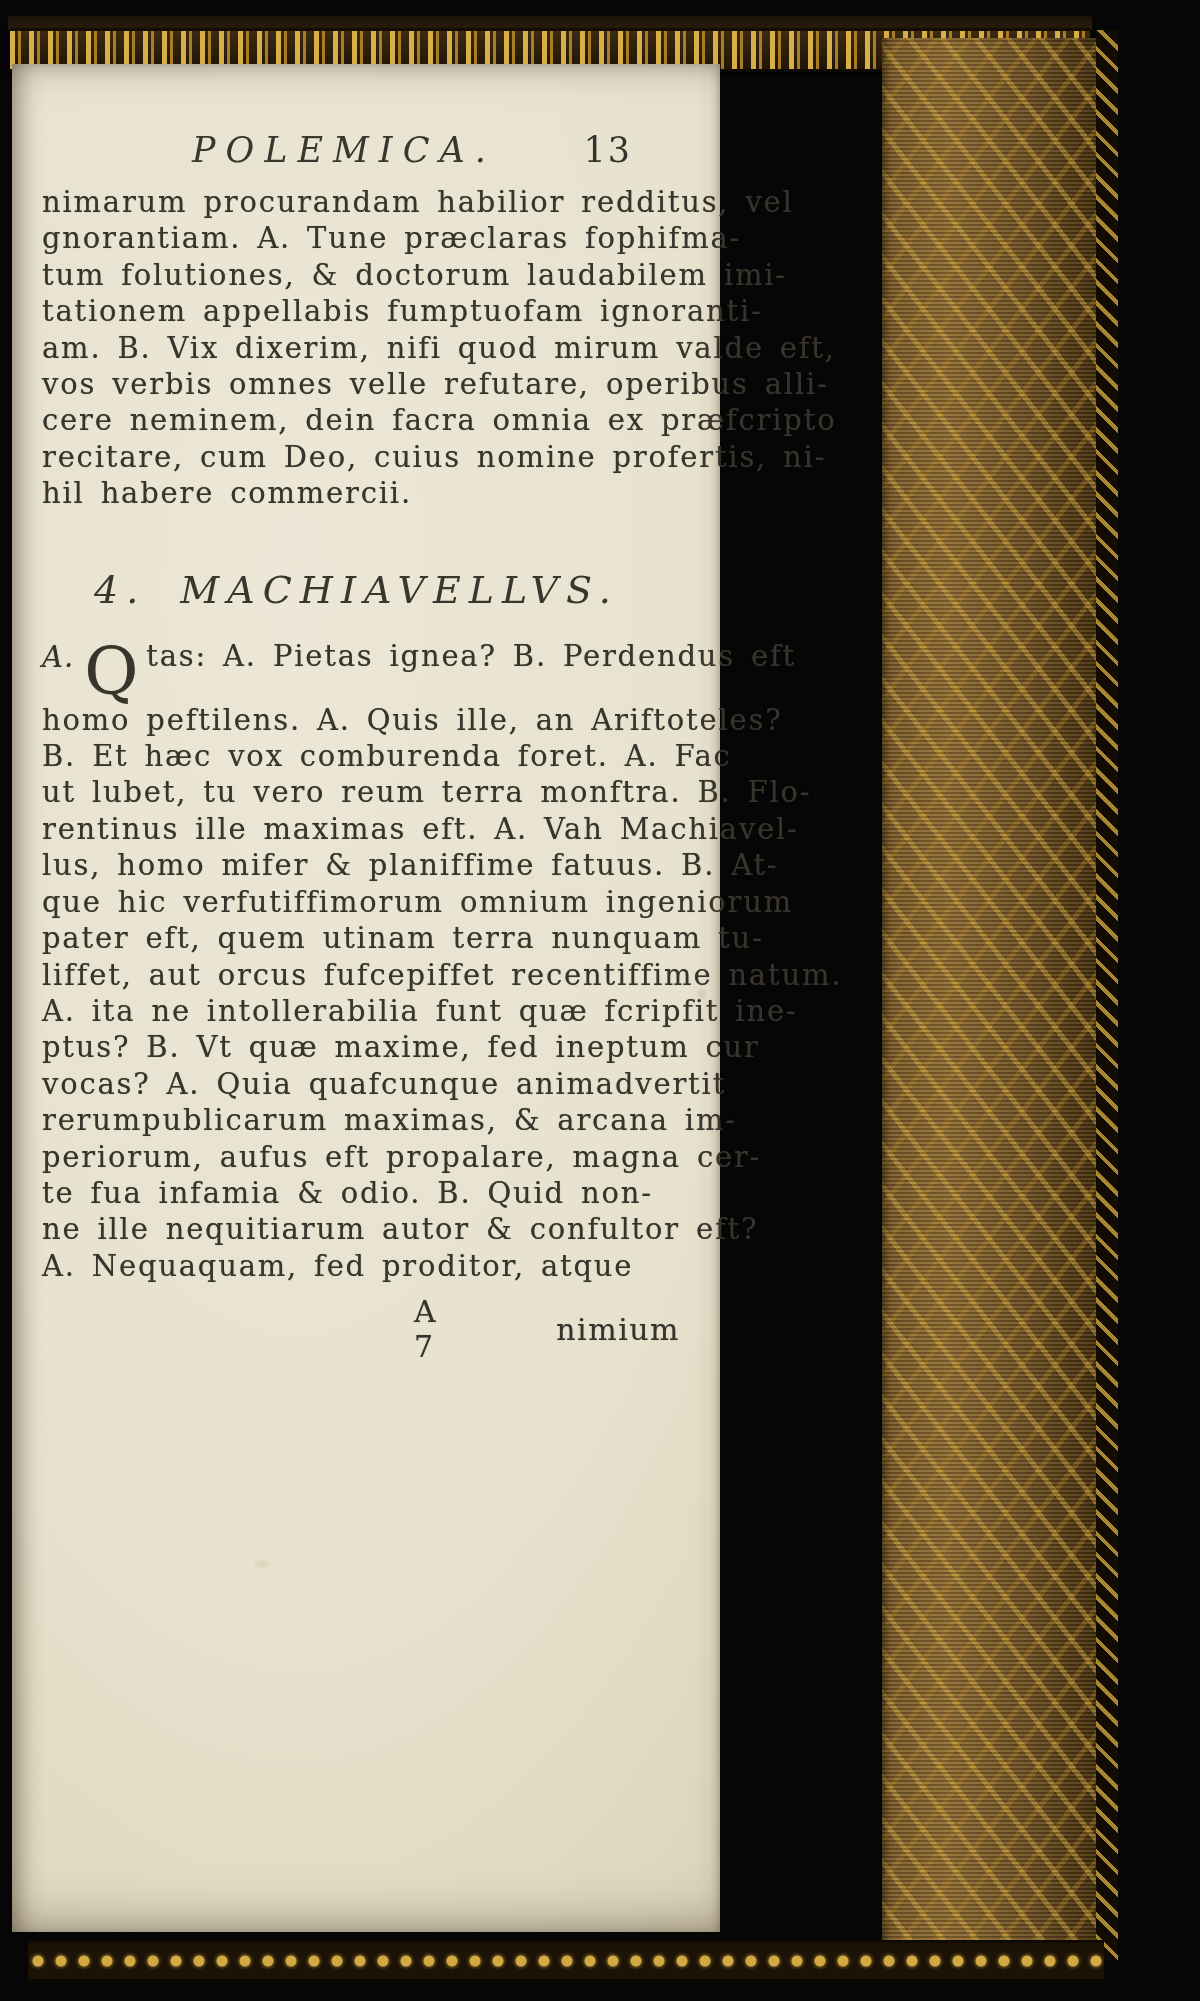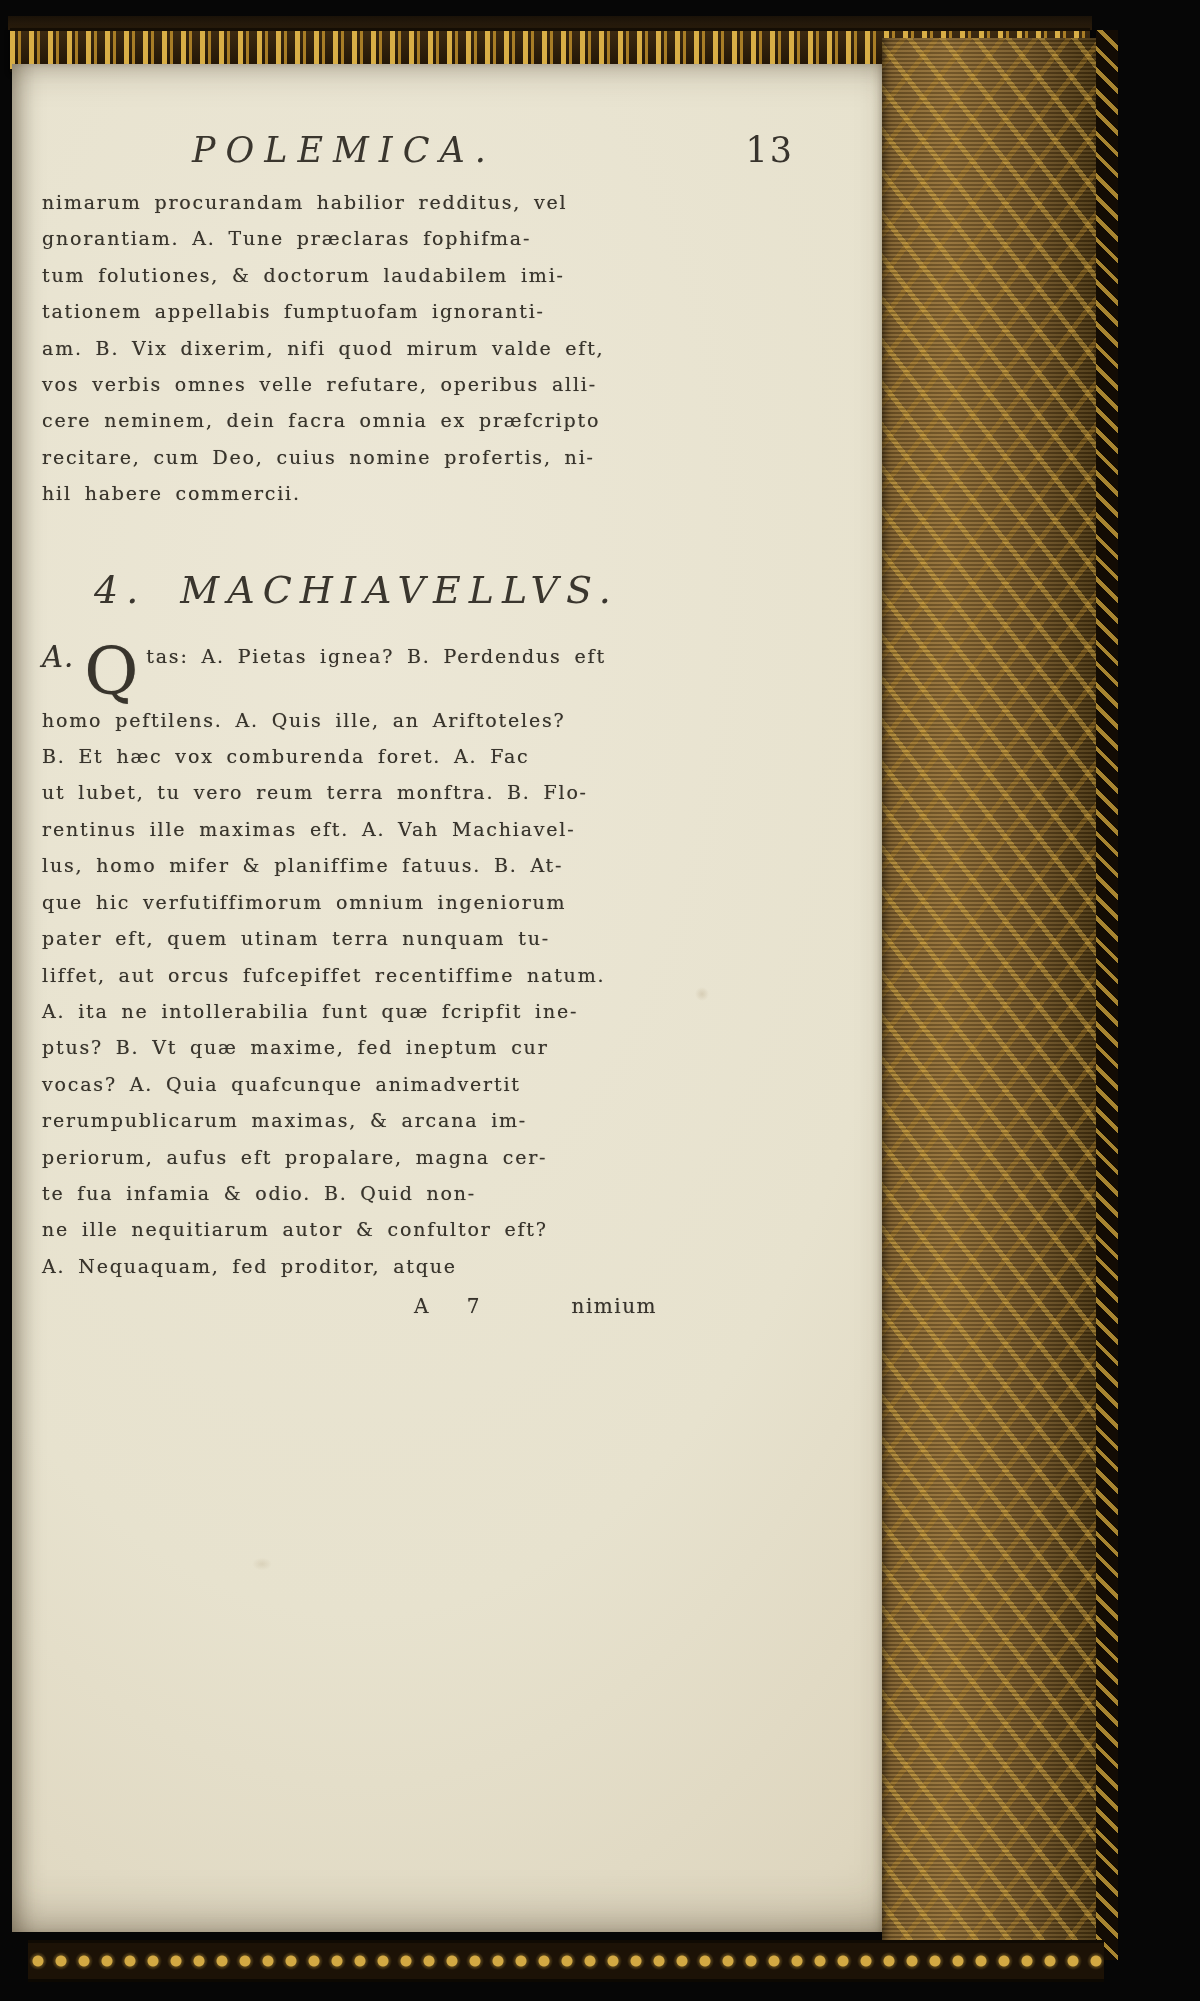--- a/index.html
+++ b/index.html
@@ -52,21 +52,21 @@
     background-image:
       radial-gradient(circle at 10px 50%, #d3a943 0 5px, rgba(211,169,67,.28) 6px, transparent 9px);
     background-size:23px 100%;
     background-repeat:repeat-x;
     border-top:3px solid #0f0a03;
     border-bottom:3px solid #0c0802;
   }
 
   
   .page{
-    position:absolute;left:12px;top:64px;width:870px;height:1868px;
+    position:absolute;left:12px;top:64px;width:708px;height:1868px;
     box-sizing:border-box;
     padding:66px 40px 0 30px;
     background:
       radial-gradient(10px 10px at 690px 930px, rgba(120,90,40,.16), transparent 70%),
       radial-gradient(14px 9px at 250px 1500px, rgba(120,90,40,.12), transparent 70%),
       radial-gradient(120% 100% at 40% 28%, #ece7d6 0%, #e7e2ce 55%, #ded6bf 82%, #cdc4a7 100%);
     box-shadow:
       inset 16px 0 26px -12px rgba(60,45,25,.5),
       inset 0 -34px 54px -32px rgba(60,45,25,.45),
       inset 0 22px 40px -28px rgba(60,45,25,.5),
@@ -86,21 +86,21 @@
     word-spacing:6px;
     color:#3a362e;
   }
   .page-number{
     margin-left:auto;margin-right:48px;
     font-size:35px;letter-spacing:2px;
   }
 
   .body-block{margin-top:14px;}
   .line{
-    font-size:19px;
+    font-size:29px;
     line-height:36.4px;
     letter-spacing:1.8px;
     word-spacing:5px;
     white-space:nowrap;
     color:#38342c;
     text-shadow:0 0 0.7px rgba(56,52,44,.55);
   }
 
   .section-heading{
     margin:56px 0 16px 52px;
@@ -122,23 +122,23 @@
   }
   .dropcap{
     font-size:66px;line-height:60px;
     margin:4px 8px 0 0;
     color:#38342c;
     text-shadow:0 0 0.8px rgba(56,52,44,.5);
   }
   .opening-lines{flex:1;}
 
   .page-footer{
-    display:flex;align-items:flex-end;
+    display:flex;align-items:center;
     margin-top:10px;
-    font-size:20px;
+    font-size:30px;
   }
   .signature{
     margin-left:372px;
     letter-spacing:16px;
     text-shadow:0 0 0.7px rgba(56,52,44,.55);
   }
   .catchword{
     margin-left:76px;
     letter-spacing:1.5px;
     text-shadow:0 0 0.7px rgba(56,52,44,.55);

